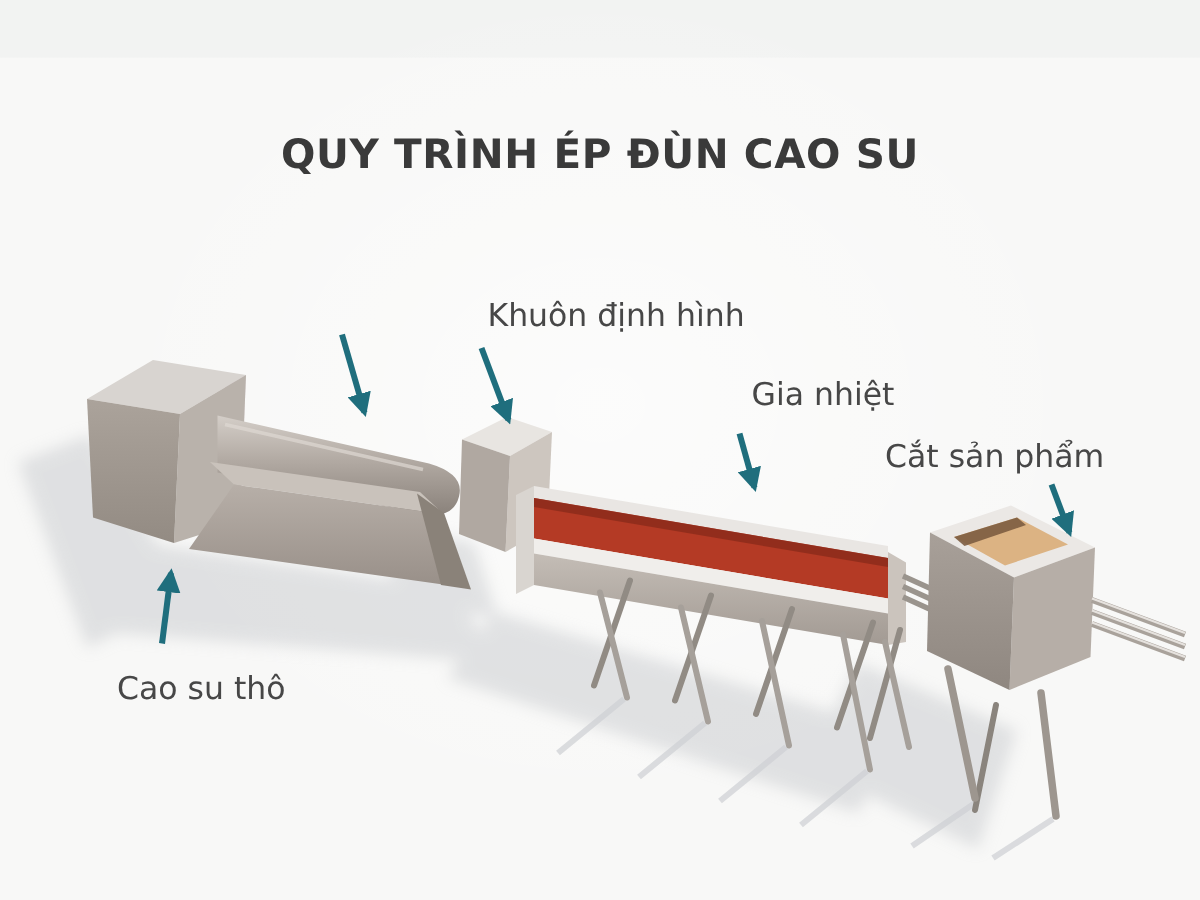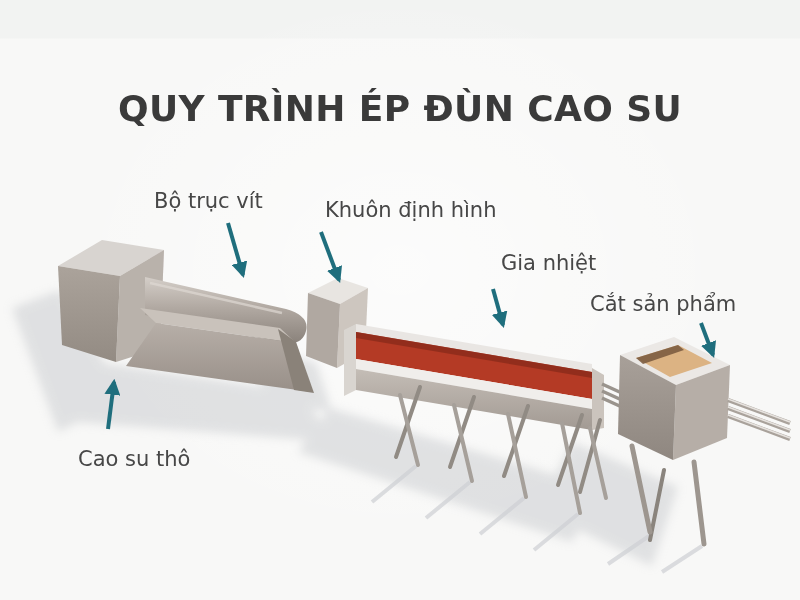--- a/index.html
+++ b/index.html
@@ -20,21 +20,21 @@
     position:relative;width:800px;height:600px;
     background:linear-gradient(180deg,#f2f3f2 0 38px,#f8f8f7 39px 100%);
   }
   .stage::after{
     content:"";position:absolute;inset:0;
     background:radial-gradient(ellipse at 50% 45%, rgba(255,255,255,.55) 0%, rgba(255,255,255,0) 60%);
     pointer-events:none;
   }
   .title{
     position:absolute;top:88px;left:0;width:800px;
-    text-align:center;font-size:36px;font-weight:700;
+    text-align:center;font-size:27px;font-weight:700;
     letter-spacing:.4px;color:var(--c-title_text);z-index:3;
   }
   .lbl{
     position:absolute;font-size:21px;color:var(--c-label_text);
     white-space:nowrap;z-index:3;
   }
   .lbl-screw   {left:154px;top:189px;}
   .lbl-die     {left:288px;top:198px;margin-left:37px;}
   .lbl-heating {left:457px;top:251px;margin-left:44px;}
   .lbl-cutting {left:590px;top:292px;}
@@ -45,21 +45,20 @@
   .heat-fill{fill:var(--c-heated_rubber);}
   .product-fill{fill:var(--c-cut_product);}
 </style>
 </head>
 <body>
 
 <div class="stage">
 
   <div class="title">QUY TRÌNH ÉP ĐÙN CAO SU</div>
 
-  <div class="lbl lbl-screw">Bộ trục vít</div>
   <div class="lbl lbl-die">Khuôn định hình</div>
   <div class="lbl lbl-heating">Gia nhiệt</div>
   <div class="lbl lbl-cutting">Cắt sản phẩm</div>
   <div class="lbl lbl-raw">Cao su thô</div>
 
   <svg class="machine" width="800" height="600" viewBox="0 0 800 600">
     <defs>
       <linearGradient id="cylGrad" x1="0" y1="0" x2="0" y2="1">
         <stop offset="0" stop-color="#d4cec8"></stop>
         <stop offset=".45" stop-color="#b2aaa3"></stop>

